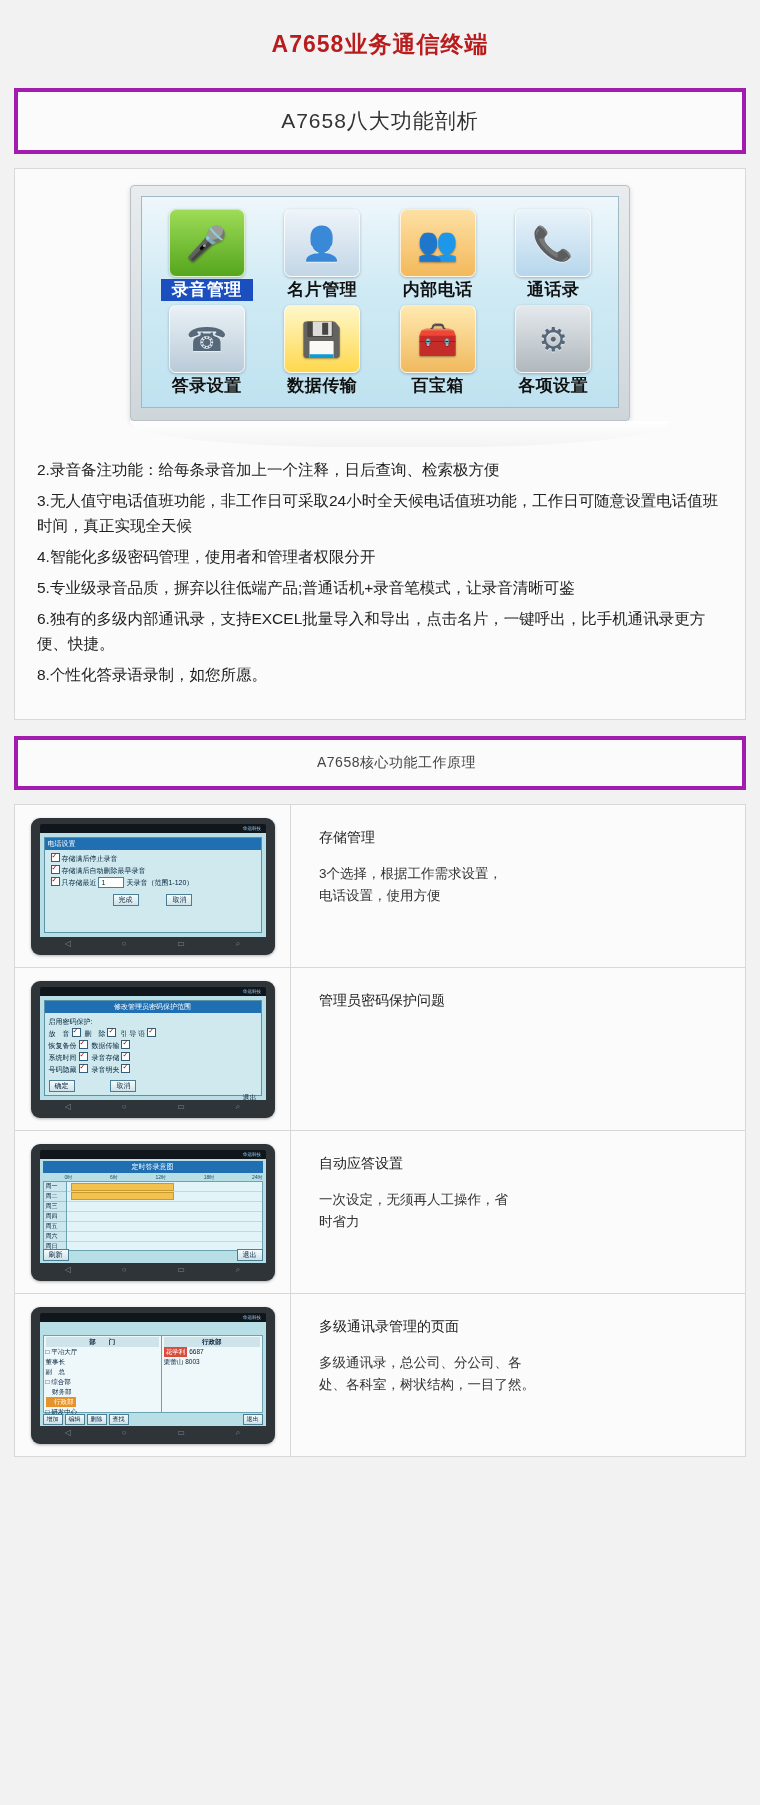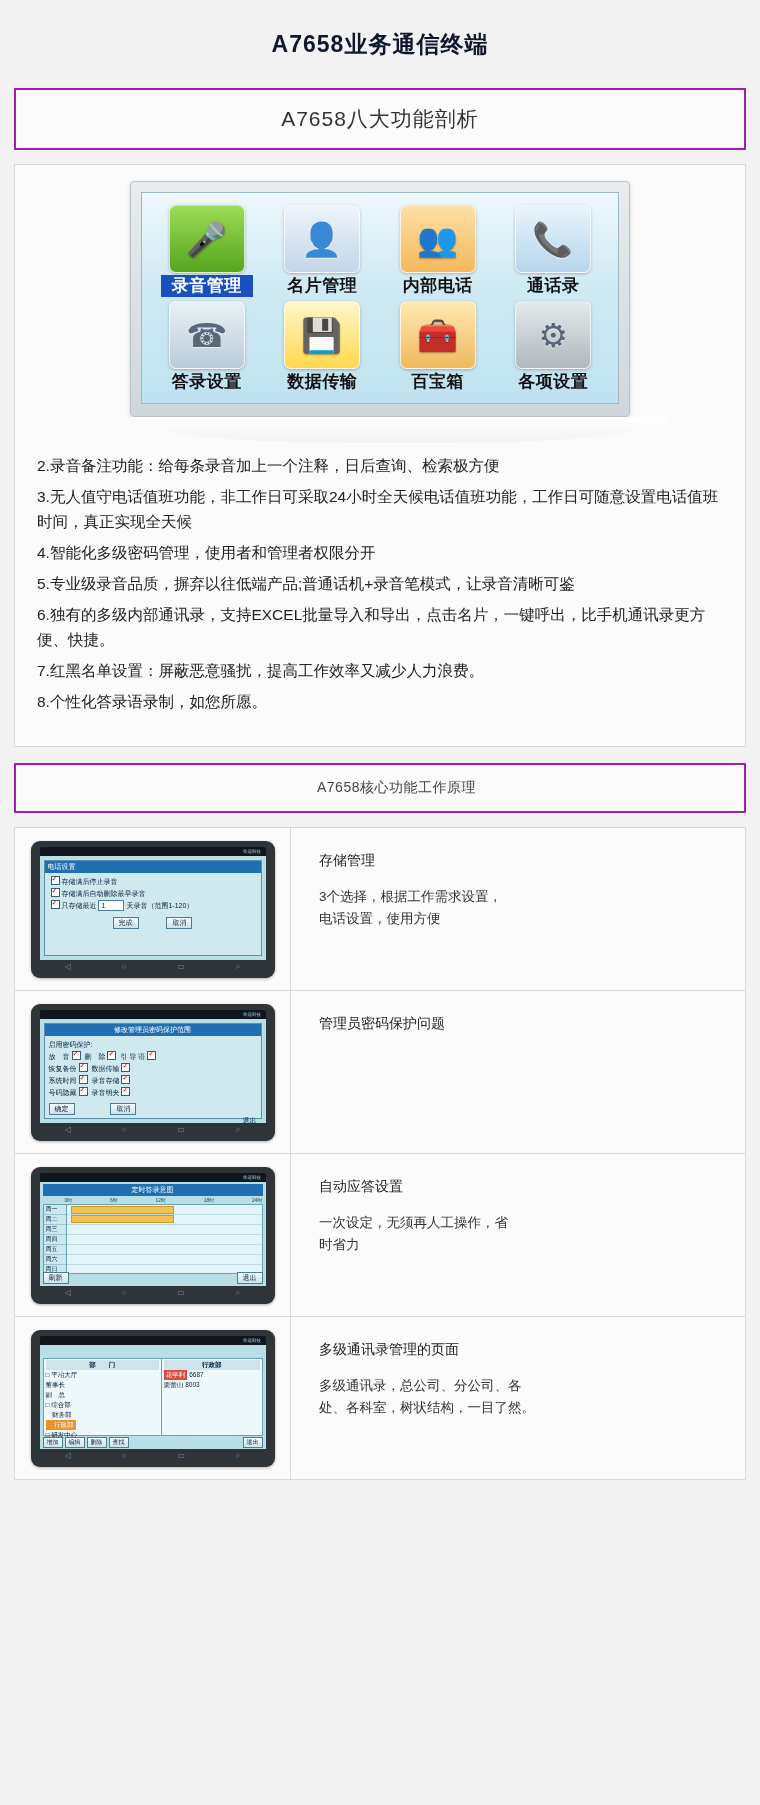--- a/index.html
+++ b/index.html
@@ -22,32 +22,32 @@
   .banner {
     height: 88px;
     background: #f2f2f2;
     display: flex;
     align-items: center;
     justify-content: center;
   }
   .banner-title {
     font-size: 23px;
     font-weight: bold;
-    color: #0f172a;
+    color: #b91c1c;
     letter-spacing: 1px;
   }
   
   .panel {
     margin: 0 14px 16px 14px;
     border: 1px solid #d8d8d8;
     background: #fbfbfb;
   }
   .section-head {
     margin: 0 14px 14px 14px;
-    border: 2px solid #a21caf;
+    border: 4px solid #a21caf;
     background: #fbfbfb;
     height: 58px;
     display: flex;
     align-items: center;
     justify-content: center;
   }
   .section-head .t1 {
     font-size: 21px;
     color: #333;
     letter-spacing: 1px;
@@ -452,21 +452,20 @@
         <div class="device-base"></div>
       </div>
     </div>
 
     <div class="features">
       <p>2.录音备注功能：给每条录音加上一个注释，日后查询、检索极方便</p>
       <p>3.无人值守电话值班功能，非工作日可采取24小时全天候电话值班功能，工作日可随意设置电话值班时间，真正实现全天候</p>
       <p>4.智能化多级密码管理，使用者和管理者权限分开</p>
       <p>5.专业级录音品质，摒弃以往低端产品;普通话机+录音笔模式，让录音清晰可鉴</p>
       <p>6.独有的多级内部通讯录，支持EXCEL批量导入和导出，点击名片，一键呼出，比手机通讯录更方便、快捷。</p>
-      <p>7.红黑名单设置：屏蔽恶意骚扰，提高工作效率又减少人力浪费。</p>
       <p>8.个性化答录语录制，如您所愿。</p>
     </div>
   </div>
 
   <div class="section-head small">
     <div class="t1">A7658核心功能工作原理</div>
   </div>
 
   <div class="rows">
 

